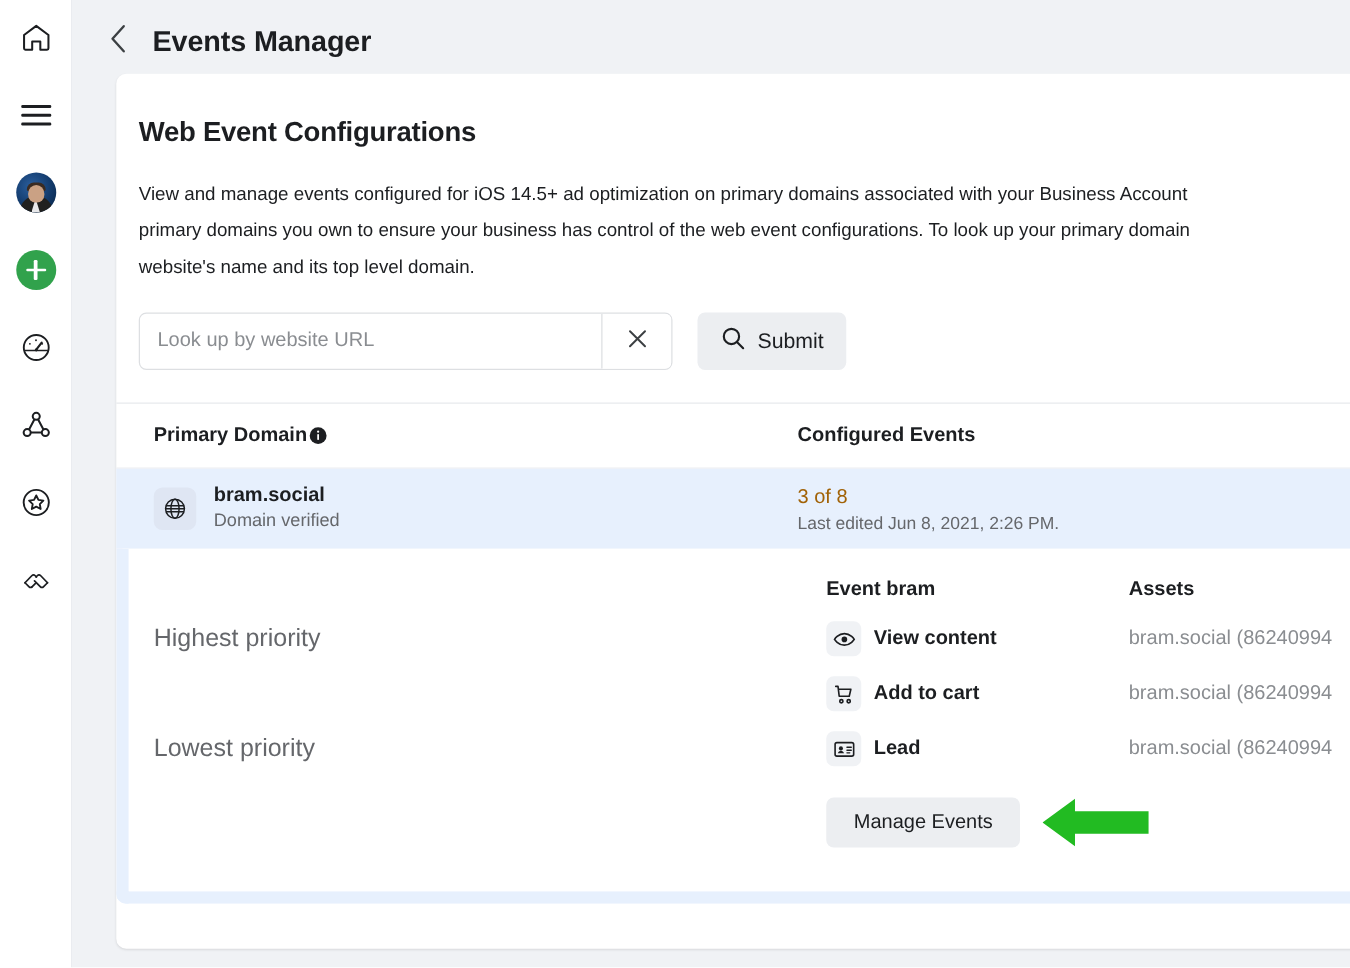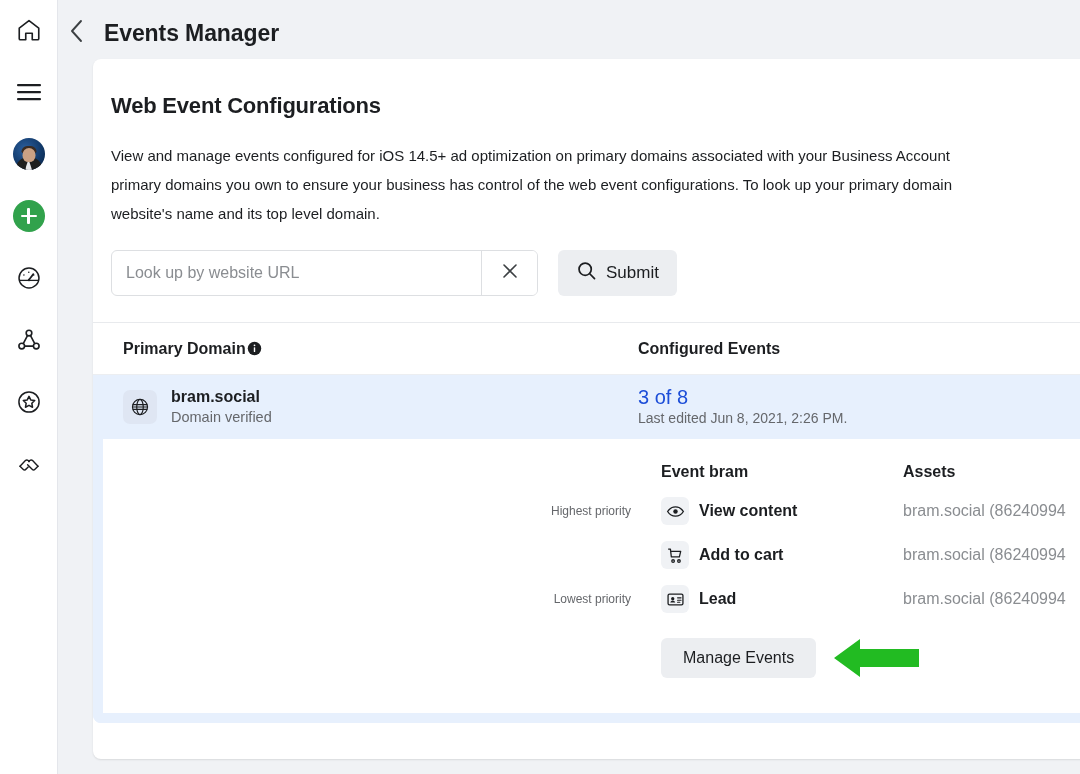--- a/index.html
+++ b/index.html
@@ -113,20 +113,21 @@
     flex: 1;
     height: 774px;
     background: #f0f2f5;
     overflow: hidden;
     position: relative;
   }
   .topbar {
     height: 66px;
     display: flex;
     align-items: center;
+    padding-left: 18px;
     background: #f0f2f5;
   }
   .back-btn {
     width: 36px; height: 36px;
     display: flex; align-items: center; justify-content: center;
     cursor: pointer;
     margin-right: 10px;
   }
   .topbar-title {
     font-size: 23px;
@@ -264,22 +265,22 @@
     font-weight: bold;
     color: #1c1e21;
     line-height: 20px;
   }
   .domain-sub {
     font-size: 14.5px;
     color: #65676b;
     line-height: 20px;
   }
   .events-count {
-    font-size: 20px;
-    color: #1d4ed8;
+    font-size: 16px;
+    color: #a16207;
     line-height: 21px;
   }
   .events-sub {
     font-size: 14px;
     color: #65676b;
     line-height: 20px;
   }
 
   
   .expanded {
@@ -292,23 +293,23 @@
     border-bottom-right-radius: 8px;
   }
   .ev-head {
     display: flex;
     align-items: center;
     height: 34px;
     padding-left: 20px;
   }
   .ev-priority {
     width: 538px;
-    text-align: right;
+    text-align: left;
     padding-right: 30px;
-    font-size: 12px;
+    font-size: 20px;
     color: #65676b;
   }
   .ev-name {
     width: 242px;
     display: flex;
     align-items: center;
     gap: 10px;
     font-size: 16px;
     font-weight: bold;
     color: #1c1e21;

